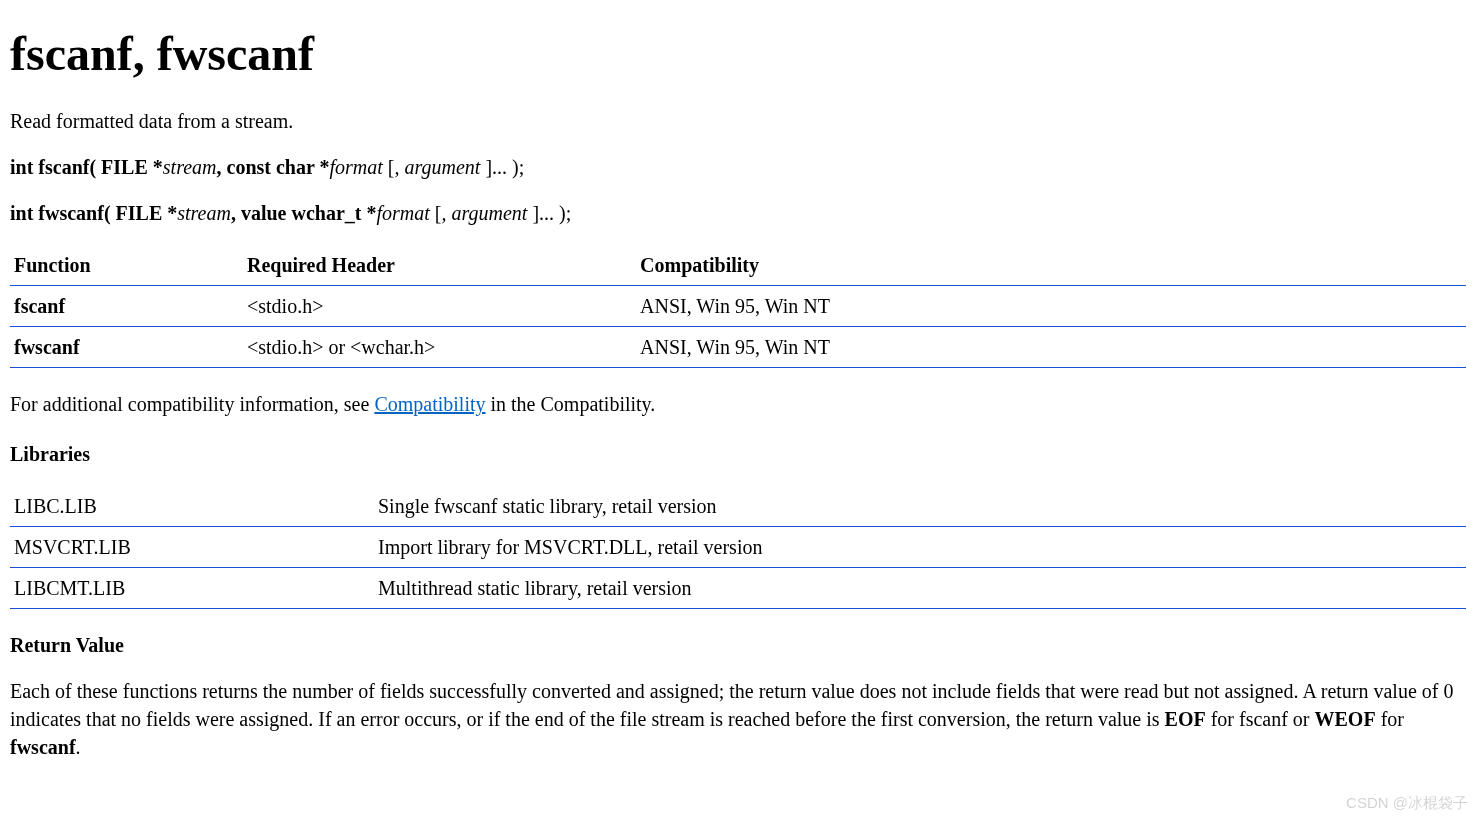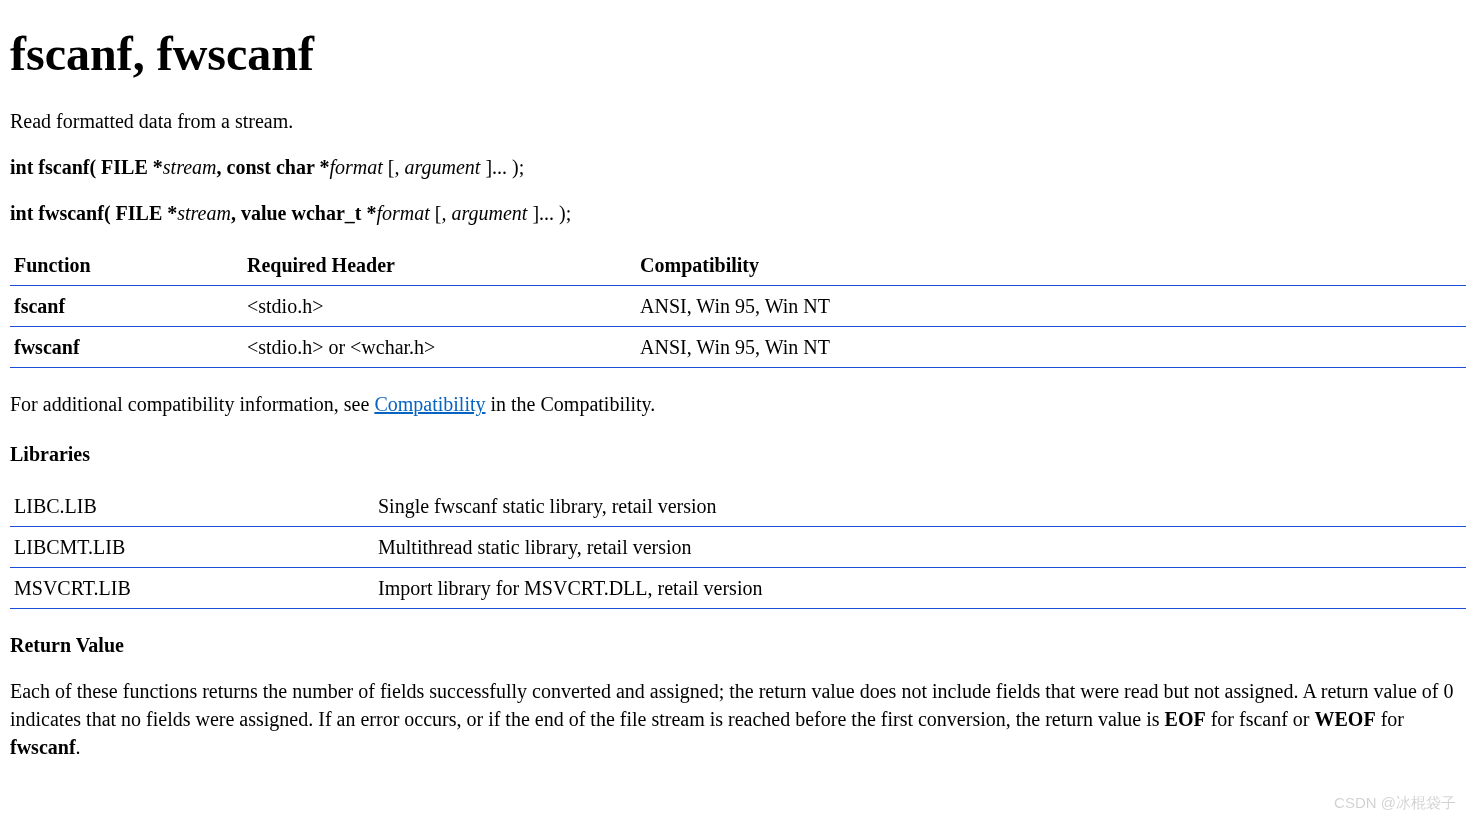--- a/index.html
+++ b/index.html
@@ -51,21 +51,21 @@
     a {
       color: #0563c1;
       text-decoration: underline;
     }
     .section-head {
       font-weight: bold;
       margin: 22px 0 18px 0;
     }
     .watermark {
       position: fixed;
-      right: 20px;
+      right: 8px;
       bottom: 6px;
       font-family: Arial, sans-serif;
       font-size: 15px;
       color: rgba(0,0,0,0.18);
       pointer-events: none;
     }
   </style>
 </head>
 <body>
 
@@ -107,26 +107,26 @@
 
 <p class="section-head">Libraries</p>
 
 <table>
   <tbody>
       <tr>
     <td class="lib-col1">LIBC.LIB</td>
     <td class="lib-col2">Single fwscanf static library, retail version</td>
   </tr>
   <tr>
+    <td>MSVCRT.LIB</td>
+    <td>Import library for MSVCRT.DLL, retail version</td>
+  </tr>
+  <tr>
     <td>LIBCMT.LIB</td>
     <td>Multithread static library, retail version</td>
-  </tr>
-  <tr>
-    <td>MSVCRT.LIB</td>
-    <td>Import library for MSVCRT.DLL, retail version</td>
   </tr>
 </tbody>
   </table>
 
 <p class="section-head">Return Value</p>
 
 <p>
   <span>Each of these functions returns the number of fields successfully converted and assigned; the return value does not include fields that were read but not assigned. A return value of 0 indicates that no fields were assigned. If an error occurs, or if the end of the file stream is reached before the first conversion, the return value is </span><span class="b">EOF</span><span> for fscanf or </span><span class="b">WEOF</span><span> for </span><span class="b">fwscanf</span><span>.</span>
 </p>
 

